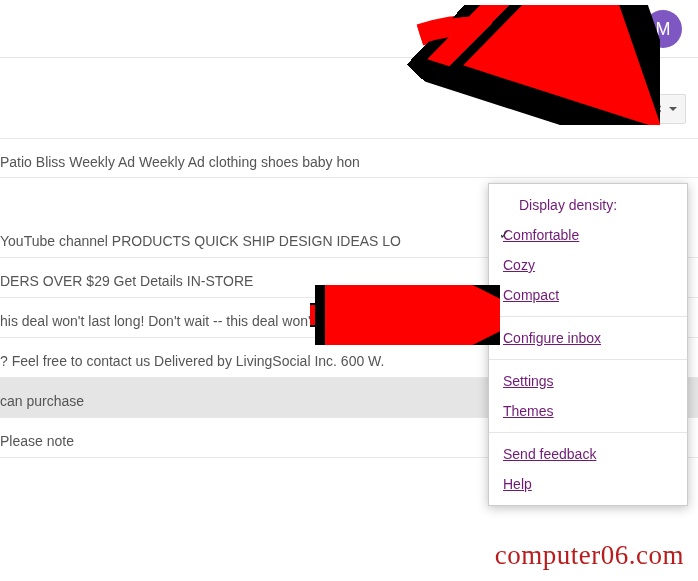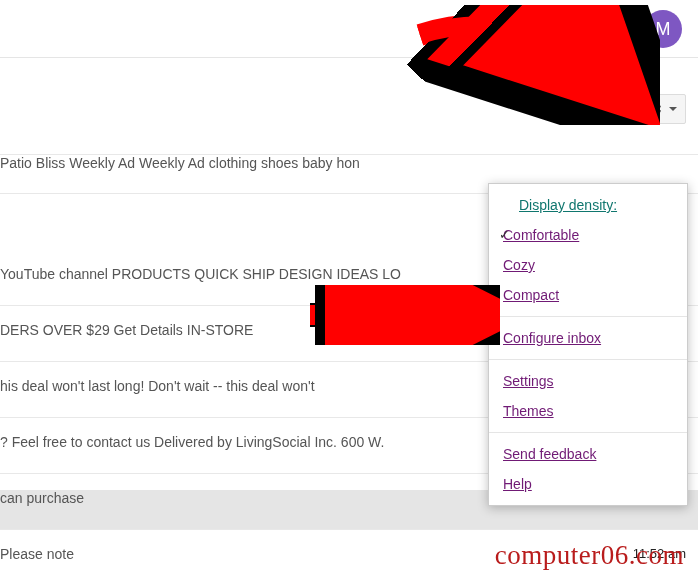--- a/index.html
+++ b/index.html
@@ -94,29 +94,29 @@
     border-top: 4px solid #555;
   }
 
   
   .mail-list {
     position: absolute;
     top: 80px; left: 0; right: 0;
   }
   .mail-row {
     height: 40px;
-    padding: 0 12px 0 0;
+    padding: 7px 12px 0 0;
     border-bottom: 1px solid #e8e8e8;
     display: flex;
+    align-items: center;
     white-space: nowrap;
     overflow: hidden;
     font-size: 14px;
     color: #555;
     cursor: pointer;
-    margin-top: 16px;
   }
   .mail-row.spacer { border-bottom: none; background: #fff; }
   .mail-row.first { border-top: 1px solid #e8e8e8; }
   .mail-row.selected { background: #e5e5e5; }
   .mail-text { flex: 1; overflow: hidden; text-overflow: clip; }
   .mail-time {
     margin-left: auto;
     padding-left: 20px;
     font-size: 13px;
     color: #222;
@@ -129,23 +129,22 @@
     right: 10px;
     width: 200px;
     background: #fff;
     border: 1px solid rgba(0,0,0,0.2);
     box-shadow: 0 2px 10px rgba(0,0,0,0.25);
     padding: 6px 0;
     font-size: 14px;
   }
   .menu-title {
     padding: 7px 16px 7px 30px;
-    color: #0f766e;
+    color: #701a75;
     cursor: default;
-    text-decoration: underline;
   }
   .menu-item {
     padding: 7px 16px 7px 14px;
     color: #701a75;
     position: relative;
     cursor: pointer;
     text-decoration: underline;
   }
   .menu-item.checked::before {
     content: "✓";

